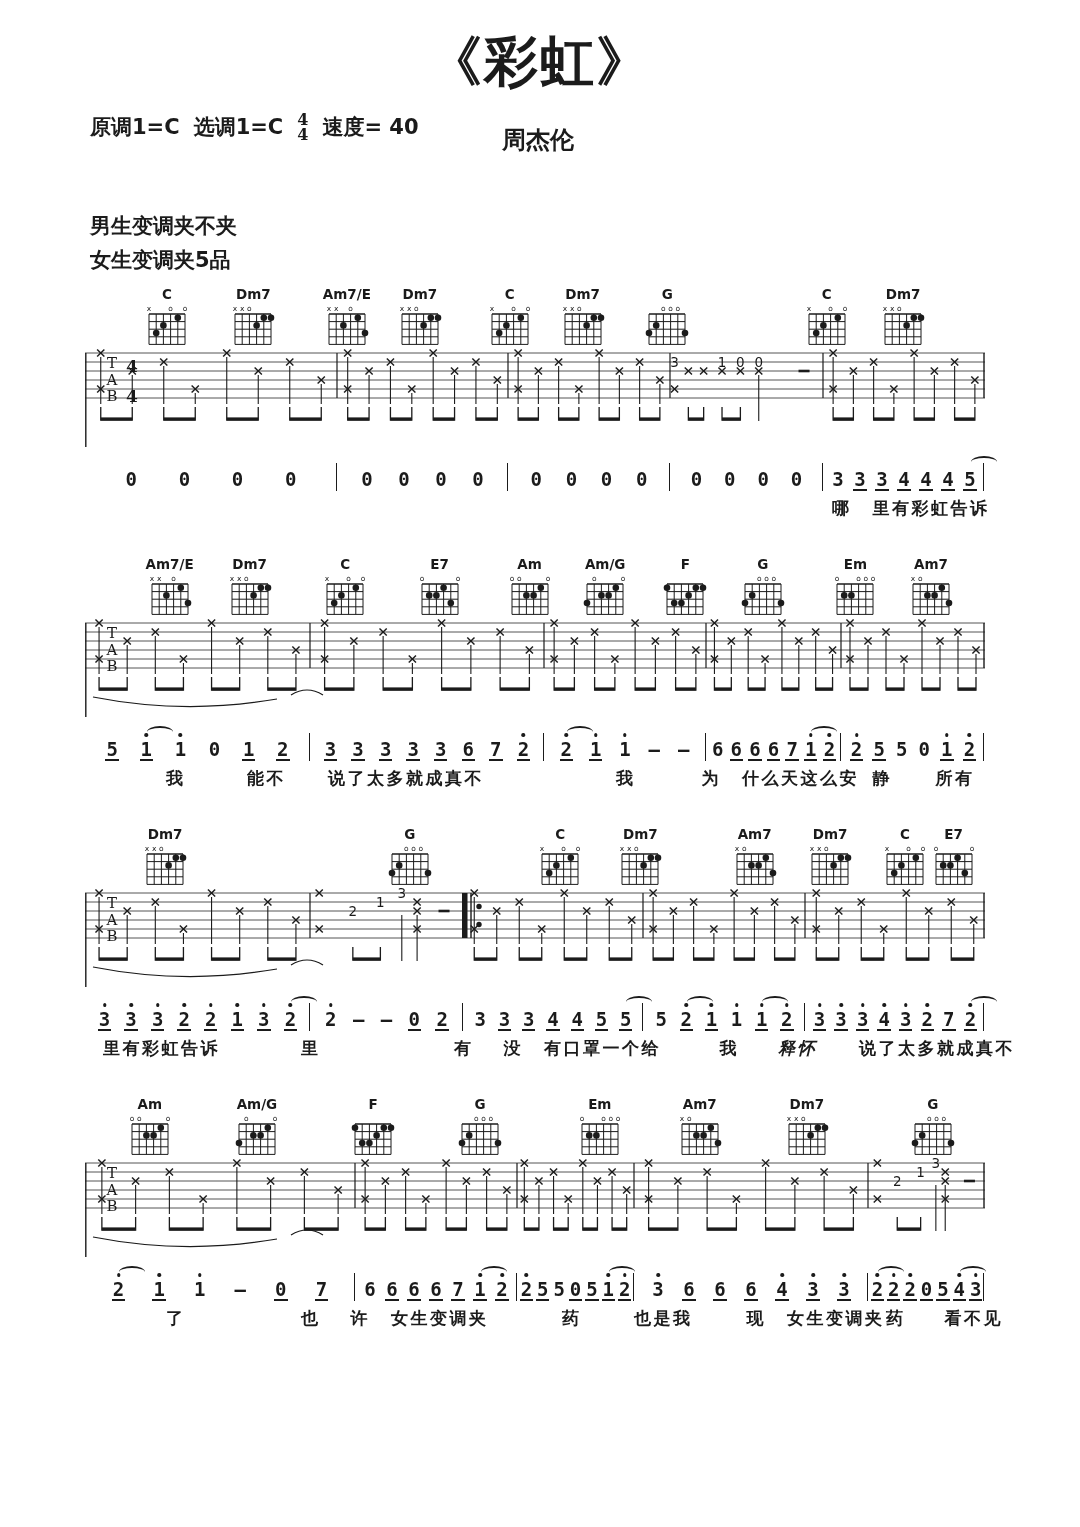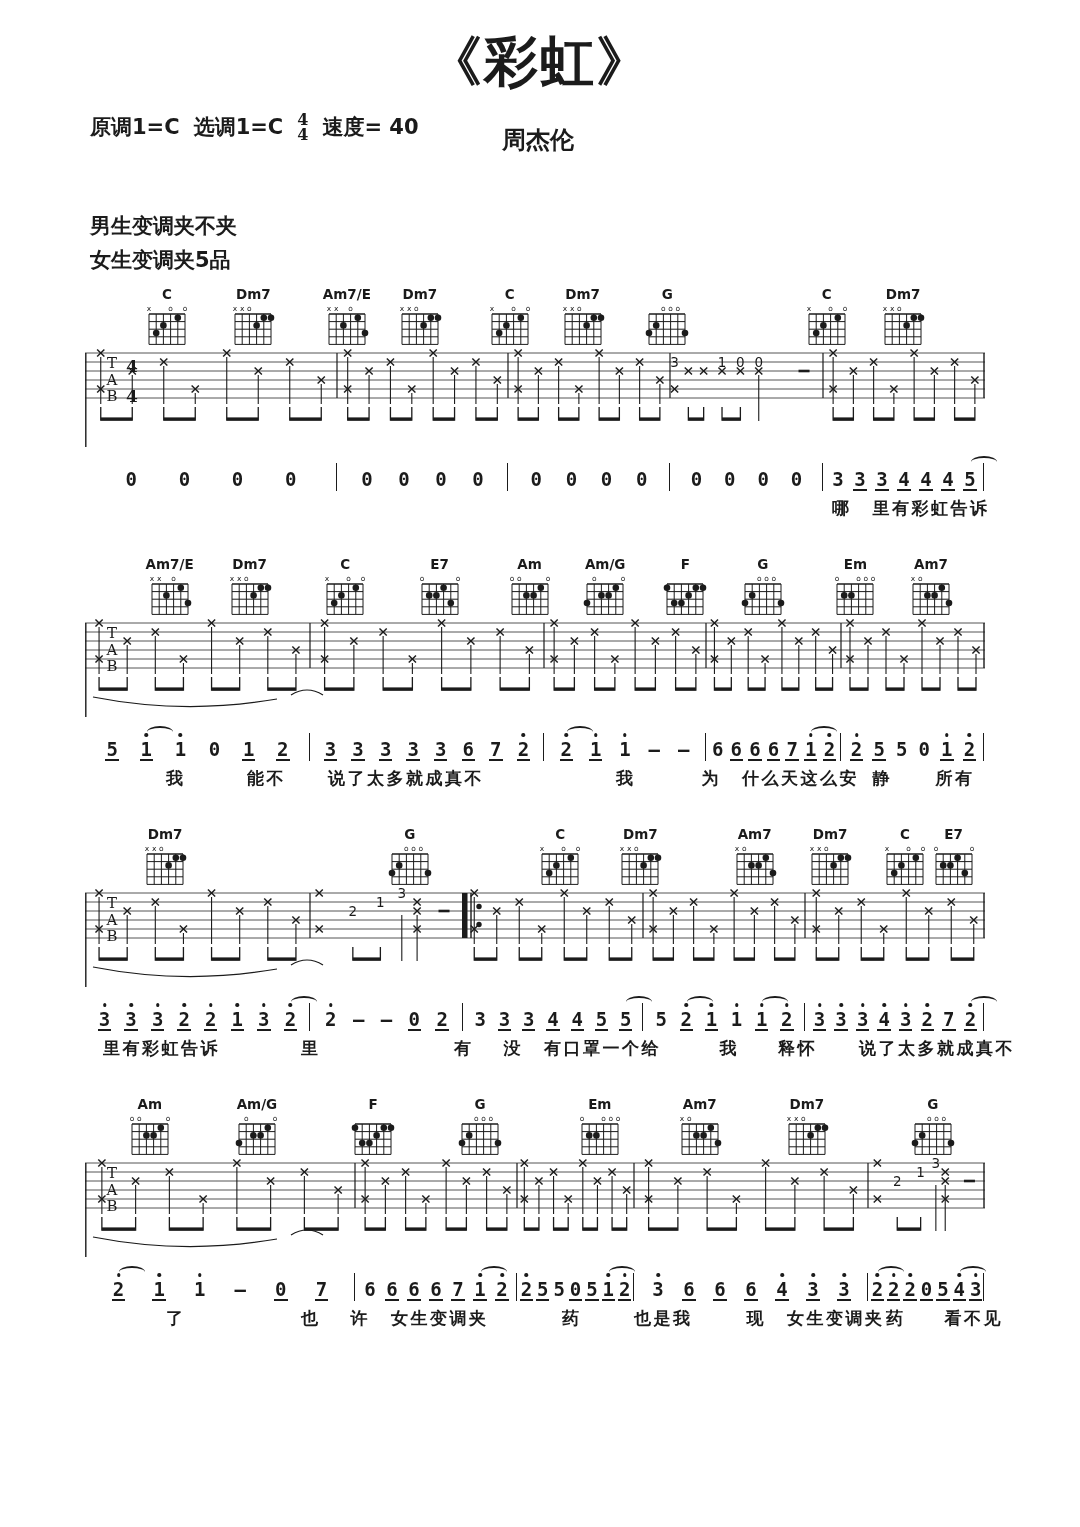--- a/index.html
+++ b/index.html
@@ -1535,21 +1535,21 @@
           </div>
           <div class="mbar" style="left: calc(99.9% - 1px);"></div>
         </div>
         <div class="lyrics">
           <span class="lyr" style="left: 2%;">里有彩虹告诉</span>
           <span class="lyr" style="left: 24%;">里</span>
           <span class="lyr" style="left: 41%;">有</span>
           <span class="lyr" style="left: 46.5%;">没</span>
           <span class="lyr" style="left: 51%;">有口罩一个给</span>
           <span class="lyr" style="left: 70.5%;">我</span>
-          <span class="lyr" style="left: 77%;">释怀</span>
+          <span class="lyr" style="left: 77%; font-style: italic;">释怀</span>
           <span class="lyr" style="left: 86%;">说了太多就成真不</span>
         </div>
       </div>
       <div class="system" style="top: 1097px;">
         <div class="chip" style="left: 7.2%;"><div class="cname">Am</div><svg width="48" height="44" viewBox="0 0 48 44">
             <line x1="6" y1="12" x2="6" y2="42.4" stroke="#1b1b1b" stroke-width="1"></line>
             <line x1="13.2" y1="12" x2="13.2" y2="42.4" stroke="#1b1b1b" stroke-width="1"></line>
             <line x1="20.4" y1="12" x2="20.4" y2="42.4" stroke="#1b1b1b" stroke-width="1"></line>
             <line x1="27.6" y1="12" x2="27.6" y2="42.4" stroke="#1b1b1b" stroke-width="1"></line>
             <line x1="34.8" y1="12" x2="34.8" y2="42.4" stroke="#1b1b1b" stroke-width="1"></line>

